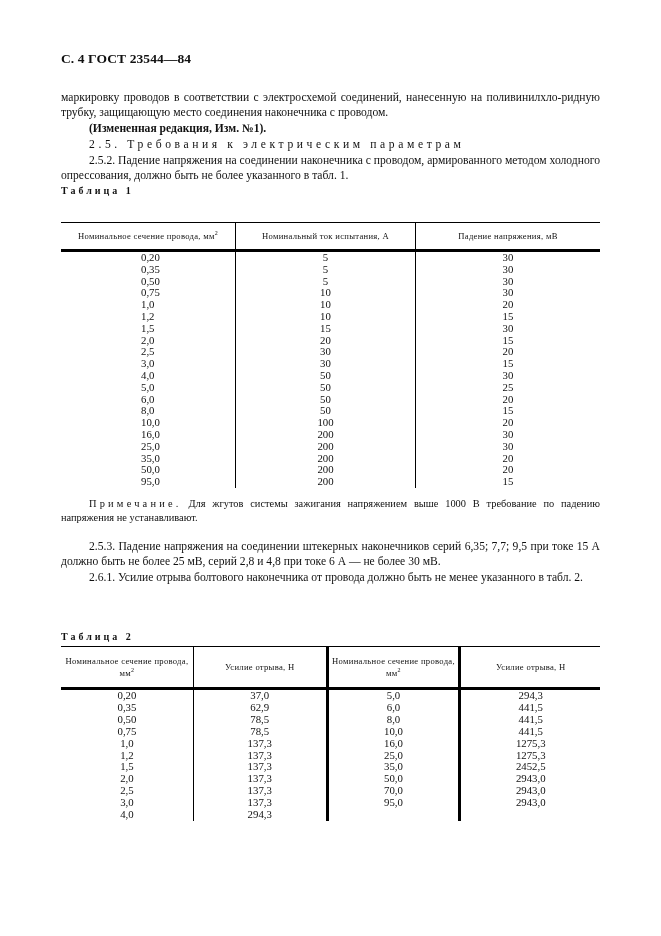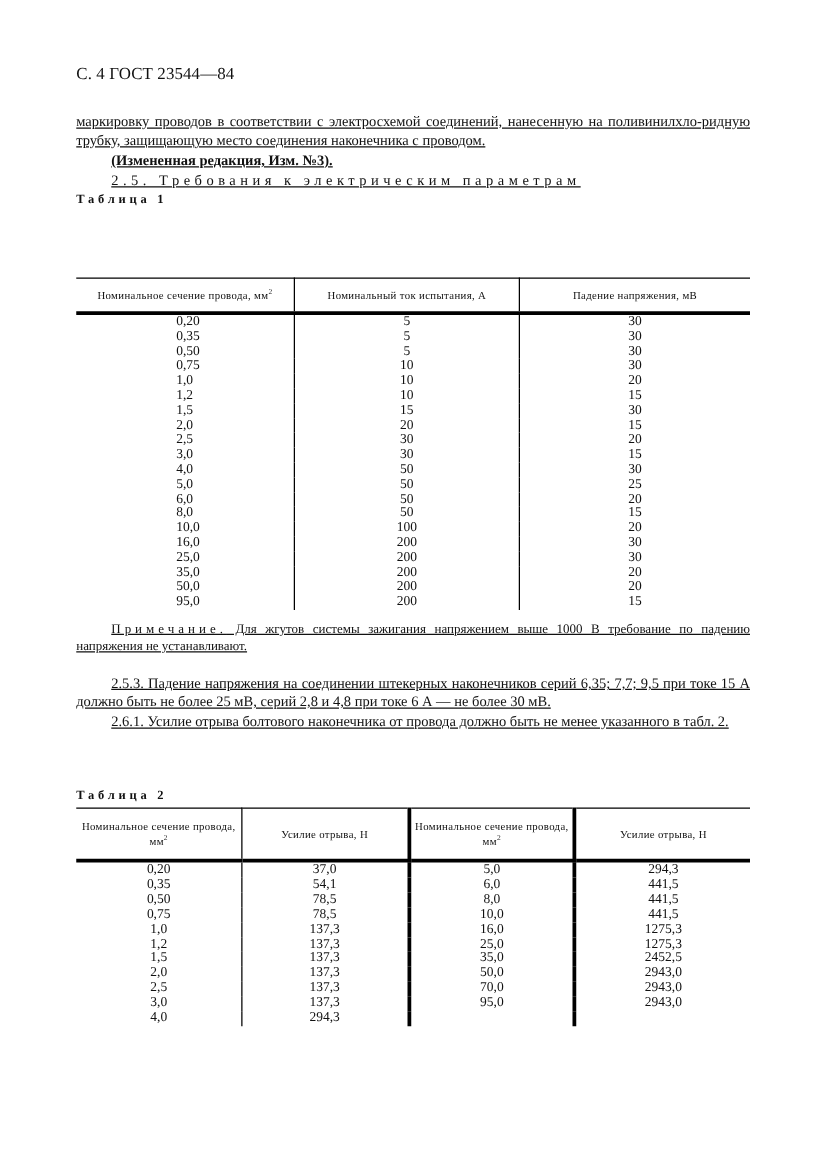--- a/index.html
+++ b/index.html
@@ -1,20 +1,20 @@
 <!DOCTYPE html>
 <html><head>
 <meta charset="utf-8">
 <style>
   html, body { margin: 0; padding: 0; background: #ffffff; }
   body { width: 661px; height: 936px; position: relative; overflow: hidden;
          font-family: "Liberation Serif", "DejaVu Serif", serif; color: #111; }
   .page { position: absolute; left: 61px; top: 0; width: 539px; }
-  .hdr { position: absolute; left: 61px; top: 51px; font-weight: normal; font-size: 13.5px; letter-spacing: 0.1px; }
-  .p { font-size: 11.6px; line-height: 15px; margin: 0; text-align: justify; text-decoration: underline; }
+  .hdr { position: absolute; left: 61px; top: 51px; font-weight: bold; font-size: 13.5px; letter-spacing: 0.1px; }
+  .p { font-size: 11.6px; line-height: 15px; margin: 0; text-align: justify; }
   .ind { text-indent: 28px; }
   .bold { font-weight: bold; }
   .spaced { letter-spacing: 3.6px; }
   .spaced2 { letter-spacing: 3.2px; }
   .tcap { font-size: 10px; letter-spacing: 3px; margin-right: -2px; font-weight: bold; }
   table { border-collapse: collapse; width: 539px; font-size: 10.8px; }
   .t1 th { font-weight: normal; font-size: 8.6px; letter-spacing: 0.3px; height: 26px; padding: 0;
            border-top: 1px solid #000; border-bottom: 3px solid #000; text-align: center; }
   .t1 td { padding: 0; height: 11.8px; line-height: 11.8px; text-align: center; }
   .t1 .c1 { width: 174px; border-right: 1.5px solid #000; }
@@ -31,22 +31,23 @@
   .note { font-size: 10.4px; line-height: 14px; }
 </style>
 </head>
 <body>
 
 <div class="hdr">С. 4 ГОСТ 23544—84</div>
 
 <div class="page">
   <div style="position:absolute; top:90px; width:539px;">
     <p class="p">маркировку проводов в соответствии с электросхемой соединений, нанесенную на поливинилхло-ридную трубку, защищающую место соединения наконечника с проводом.</p>
-    <p class="p ind bold" style="margin-top:1px;">(Измененная редакция, Изм. №3).</p>
+    <p class="p ind bold" style="margin-top:1px;">(Измененная редакция, Изм. №1).</p>
     <p class="p ind spaced" style="margin-top:1px;">2.5. Требования к электрическим параметрам</p>
+    <p class="p ind" style="margin-top:1px;">2.5.2. Падение напряжения на соединении наконечника с проводом, армированного методом холодного опрессования, должно быть не более указанного в табл. 1.</p>
     <div class="tcap" style="margin-top:2px;">Таблица 1</div>
   </div>
 
   <table class="t1" style="position:absolute; top:222px;">
     <thead>
       <tr>
         <th class="c1"><span>Номинальное сечение провода, мм</span><sup>2</sup></th>
         <th class="c2">Номинальный ток испытания, А</th>
         <th>Падение напряжения, мВ</th>
       </tr>
@@ -174,21 +175,21 @@
     </thead>
     <tbody id="t2body">
         <tr>
           <td class="a">0,20</td>
           <td class="b">37,0</td>
           <td class="c">5,0</td>
           <td class="d">294,3</td>
         </tr>
         <tr>
           <td class="a">0,35</td>
-          <td class="b">54,1</td>
+          <td class="b">62,9</td>
           <td class="c">6,0</td>
           <td class="d">441,5</td>
         </tr>
         <tr>
           <td class="a">0,50</td>
           <td class="b">78,5</td>
           <td class="c">8,0</td>
           <td class="d">441,5</td>
         </tr>
         <tr>

